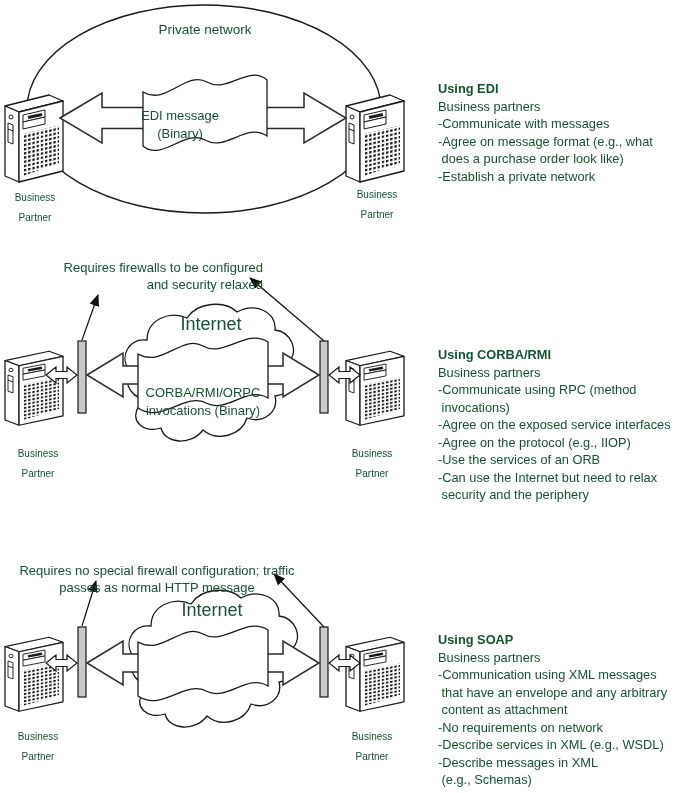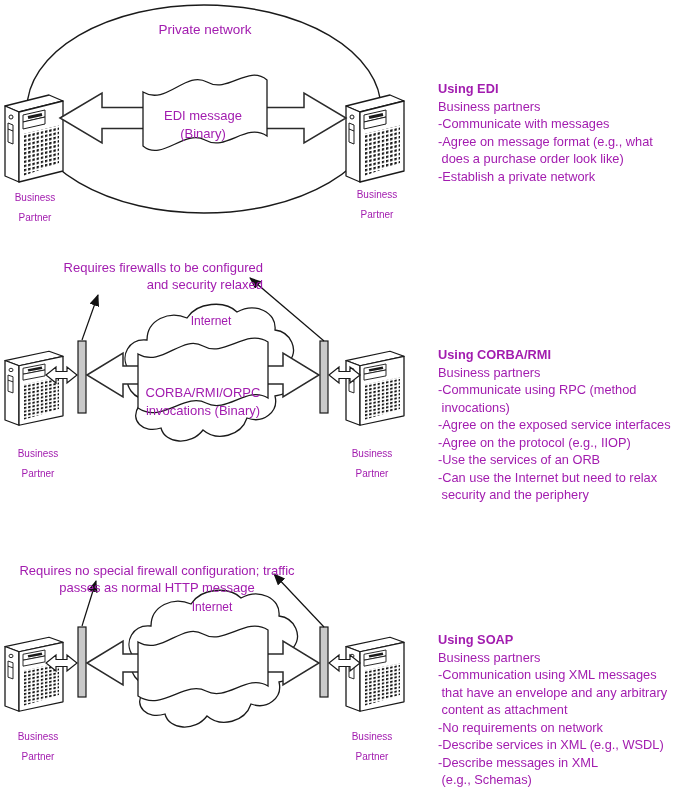--- a/index.html
+++ b/index.html
@@ -1,26 +1,26 @@
 <!DOCTYPE html>
 <html><head>
 <meta charset="utf-8">
 <style>
   html,body{margin:0;padding:0;background:#fff;}
   .stage{
     position:relative;width:686px;height:793px;background:#fff;overflow:hidden;
-    font-family:"Liberation Sans", sans-serif;color:#a21caf;
+    font-family:"Liberation Sans", sans-serif;color:#14532d;
   }
   .abs{position:absolute;}
   .ctr{text-align:center;}
   svg{position:absolute;left:0;top:0;}
   .net-label{font-size:13.5px;}
   .doc-text{font-size:13px;line-height:18px;}
   .partner{font-size:10px;line-height:20px;}
-  .internet{font-size:12px;}
+  .internet{font-size:18px;}
   .annot{font-size:13px;line-height:16.5px;}
   .notes{font-size:12.8px;line-height:17.5px;width:250px;}
   .notes .line{white-space:pre;}
   .bold{font-weight:bold;}
 </style>
 </head>
 <body>
 
 <div class="stage">
 
@@ -73,21 +73,21 @@
     <rect x="78" y="627" width="8" height="70" fill="#c9c9c9" stroke="#1a1a1a" stroke-width="1.2"></rect>
     <rect x="320" y="627" width="8" height="70" fill="#c9c9c9" stroke="#1a1a1a" stroke-width="1.2"></rect>
     <polygon points="46,663 56,655 56,659.5 67,659.5 67,655 77,663 67,671 67,666.5 56,666.5 56,671" fill="#fff" stroke="#1a1a1a" stroke-width="1.2"></polygon>
     <polygon points="329,663 339,655 339,659.5 350,659.5 350,655 360,663 350,671 350,666.5 339,666.5 339,671" fill="#fff" stroke="#1a1a1a" stroke-width="1.2"></polygon>
     <line x1="82" y1="626" x2="96" y2="581" stroke="#111" stroke-width="1.2" marker-end="url(#ah)"></line>
     <line x1="324" y1="627" x2="274" y2="574" stroke="#111" stroke-width="1.2" marker-end="url(#ah)"></line>
   </svg>
 
   <div class="abs ctr net-label" style="left:135px;top:22px;width:140px;">Private network</div>
 
-  <div class="abs ctr doc-text" style="left:153px;top:107px;width:100px;">
+  <div class="abs ctr doc-text" style="left:130px;top:107px;width:100px;">
     <div>EDI message</div>
     <div>(Binary)</div>
   </div>
 
   <div class="abs ctr partner" style="left:0px;top:188px;width:70px;">
     <div>Business</div>
     <div>Partner</div>
   </div>
   <div class="abs ctr partner" style="left:342px;top:185px;width:70px;">
     <div>Business</div>

